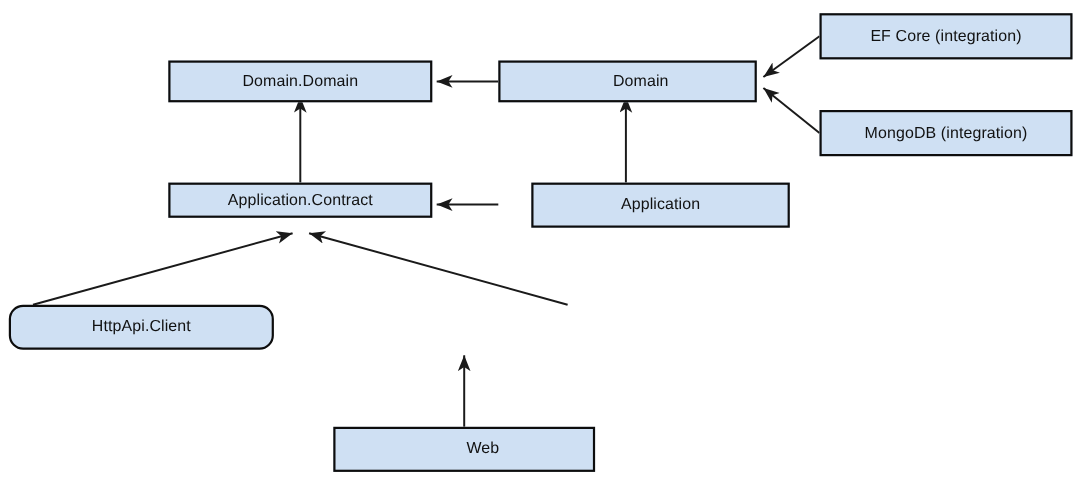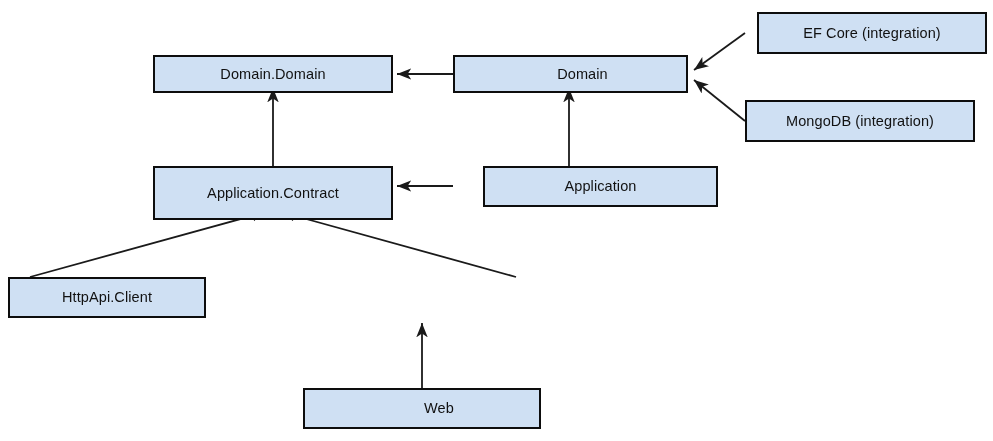--- a/index.html
+++ b/index.html
@@ -74,37 +74,37 @@
   </svg>
 
   <div class="node" style="left:153px; top:55px; width:240px; height:38px;">
     <span class="node-label">Domain.Domain</span>
   </div>
 
   <div class="node" style="left:453px; top:55px; width:235px; height:38px;padding-left:24px;">
     <span class="node-label">Domain</span>
   </div>
 
-  <div class="node" style="left:745px; top:12px; width:230px; height:42px;margin-left:12px;">
+  <div class="node" style="left:745px; top:12px; width:230px; height:42px;">
     <span class="node-label">EF Core (integration)</span>
   </div>
 
   <div class="node" style="left:745px; top:100px; width:230px; height:42px;align-items:center;">
     <span class="node-label">MongoDB (integration)</span>
   </div>
 
-  <div class="node" style="left:153px; top:166px; width:240px; height:54px;">
+  <div class="node" style="left:153px; top:166px; width:240px; height:32px;">
     <span class="node-label">Application.Contract</span>
   </div>
 
   <div class="node" style="left:453px; top:166px; width:235px; height:41px;margin-left:30px;">
     <span class="node-label">Application</span>
   </div>
 
-  <div class="node" style="left:8px; top:277px; width:198px; height:41px;">
+  <div class="node" style="left:8px; top:277px; width:241px; height:41px;border-radius:13px;">
     <span class="node-label">HttpApi.Client</span>
   </div>
 
 
   <div class="node" style="left:303px; top:388px; width:238px; height:41px;padding-left:34px;">
     <span class="node-label">Web</span>
   </div>
 
 </div>
 

